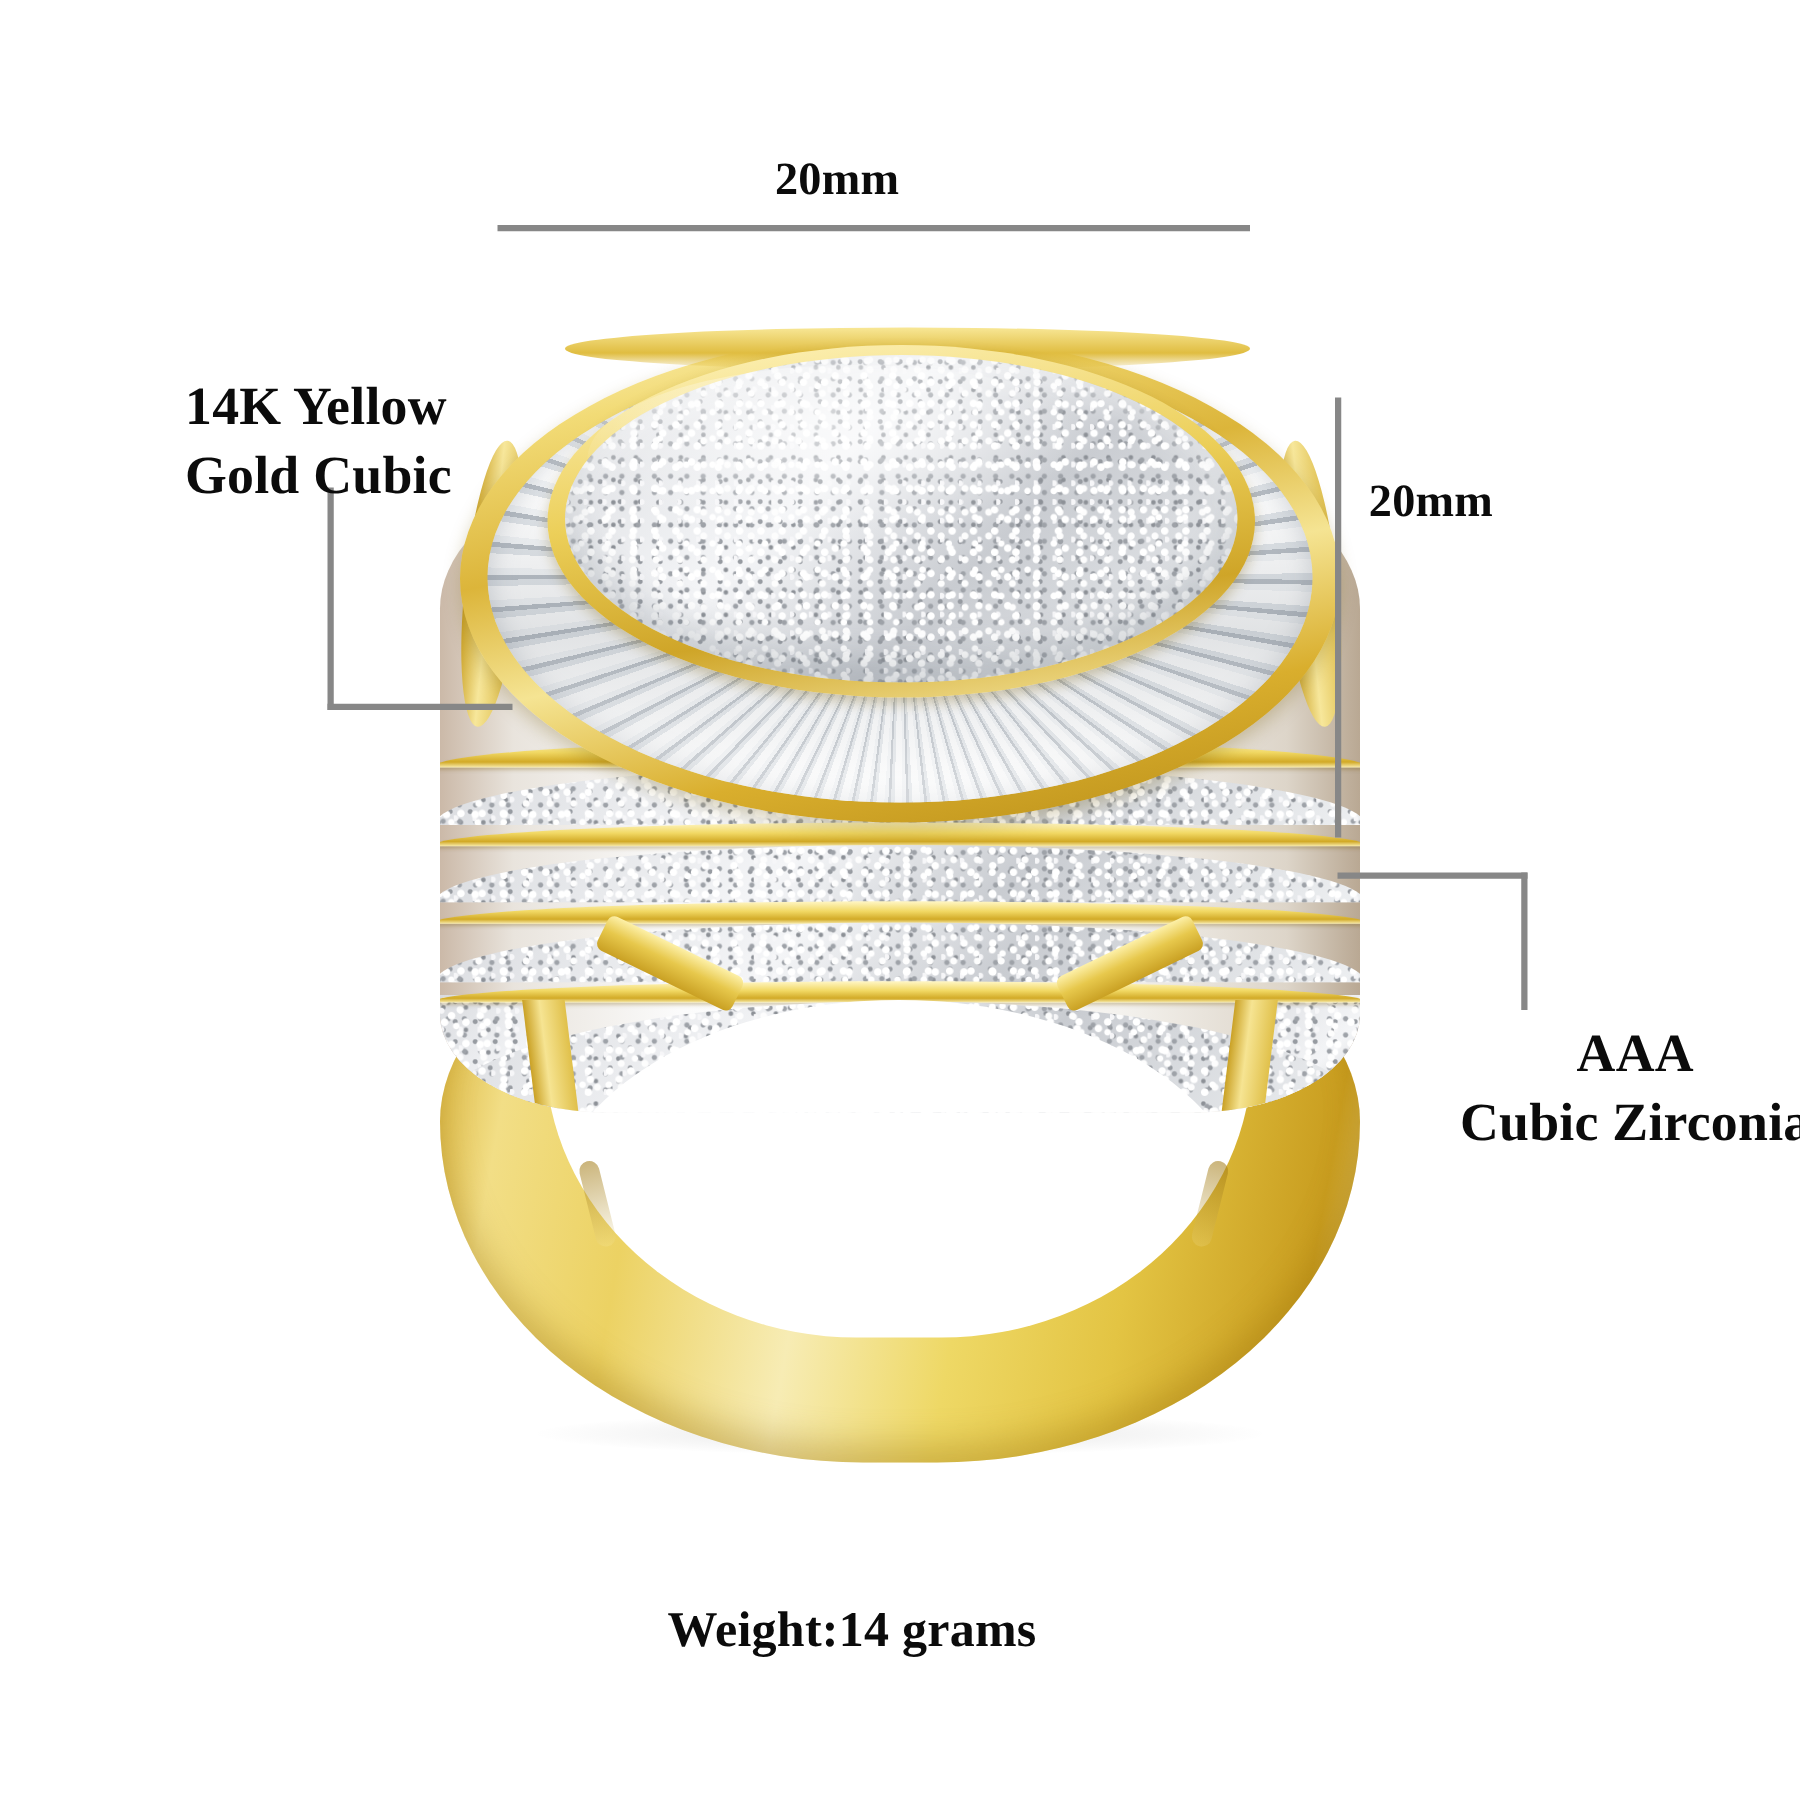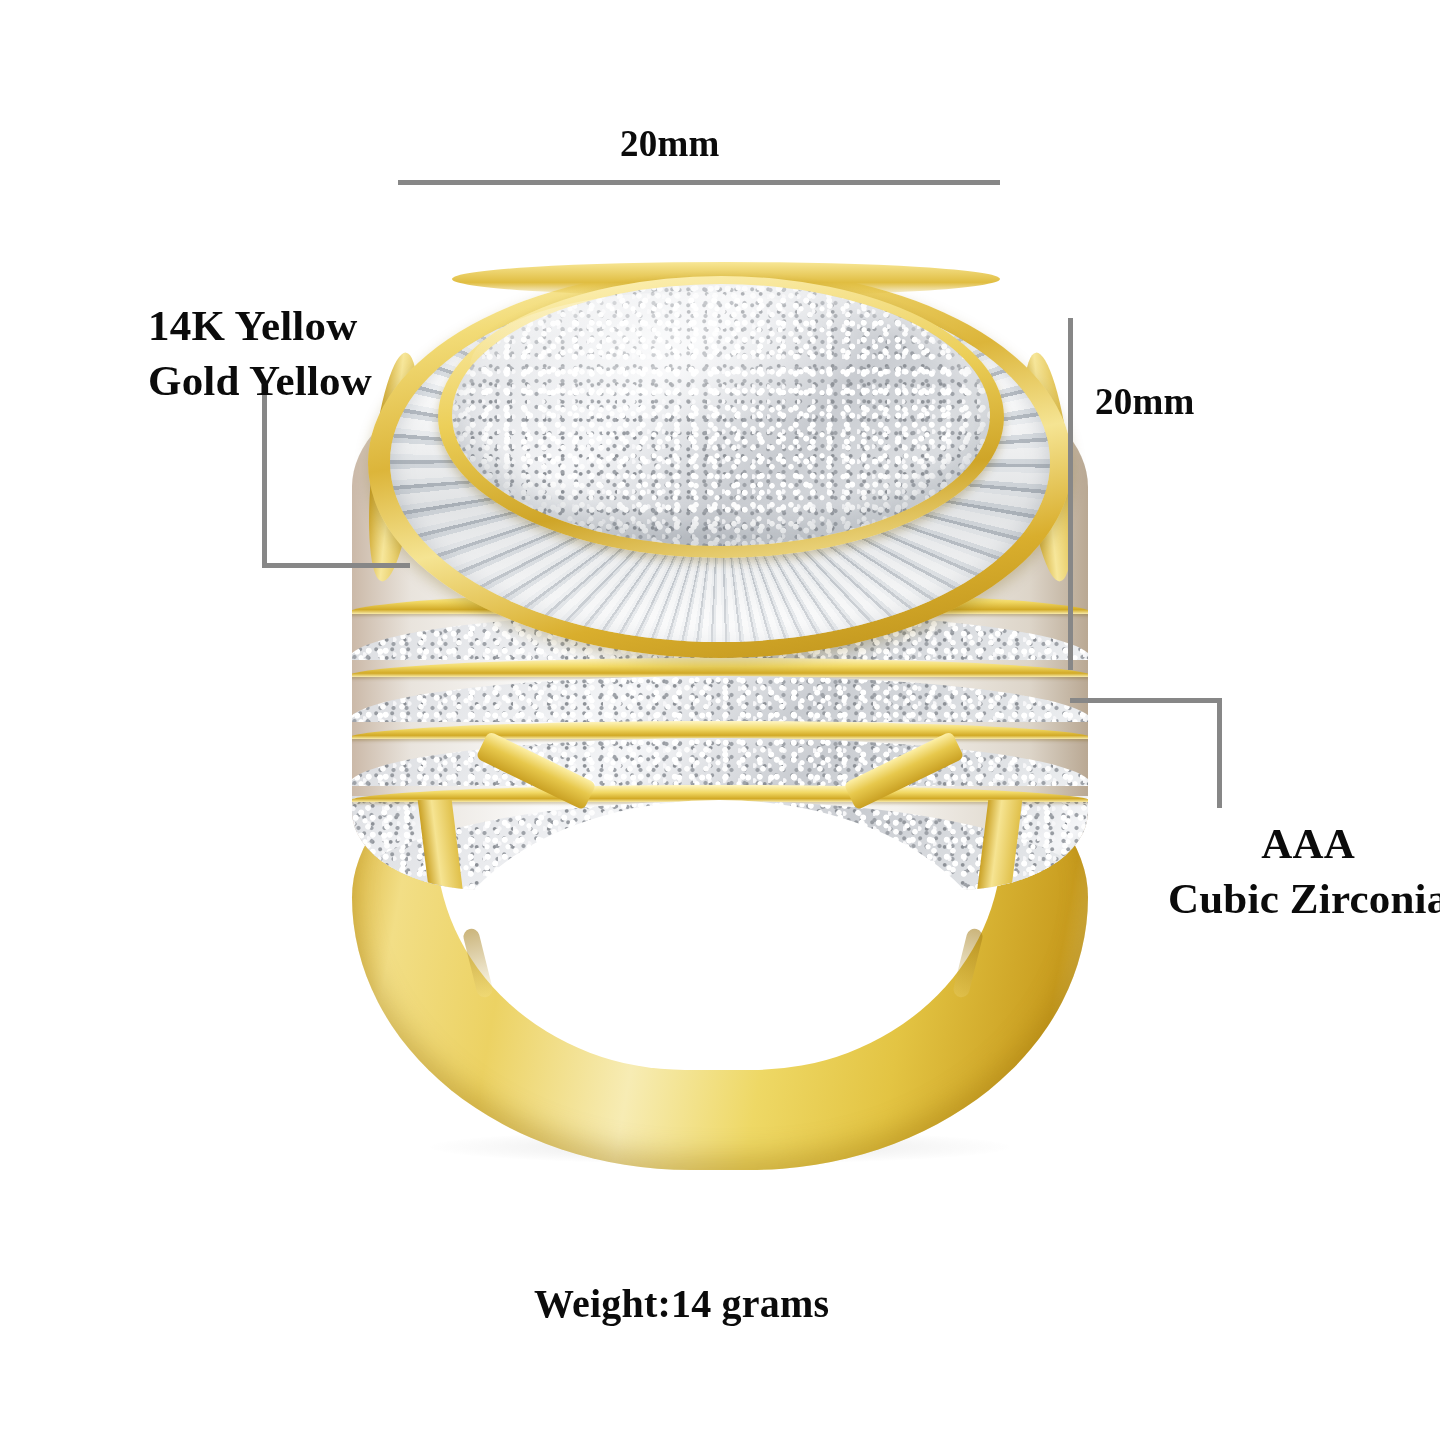--- a/index.html
+++ b/index.html
@@ -389,19 +389,19 @@
   <div class="line line-v" id="leader-gold-v"></div>
   <div class="line line-h" id="leader-gold-h"></div>
 
   <div class="line line-h" id="leader-cz-h"></div>
   <div class="line line-v" id="leader-cz-v"></div>
 
   <div class="anno anno-dim" id="dim-top-label">20mm</div>
 
   <div class="anno anno-dim" id="dim-right-label">20mm</div>
 
-  <div class="anno anno-label" id="label-gold"><span>14K Yellow</span><br><span>Gold Yellow</span></div>
+  <div class="anno anno-label" id="label-gold"><span>14K Yellow</span><br><span>Gold Cubic</span></div>
 
   <div class="anno anno-label" id="label-cz"><span>AAA</span><br><span>Cubic Zirconia</span></div>
 
   <div class="anno anno-weight" id="label-weight">Weight:14 grams</div>
 
 </div>
 
 </body></html>

